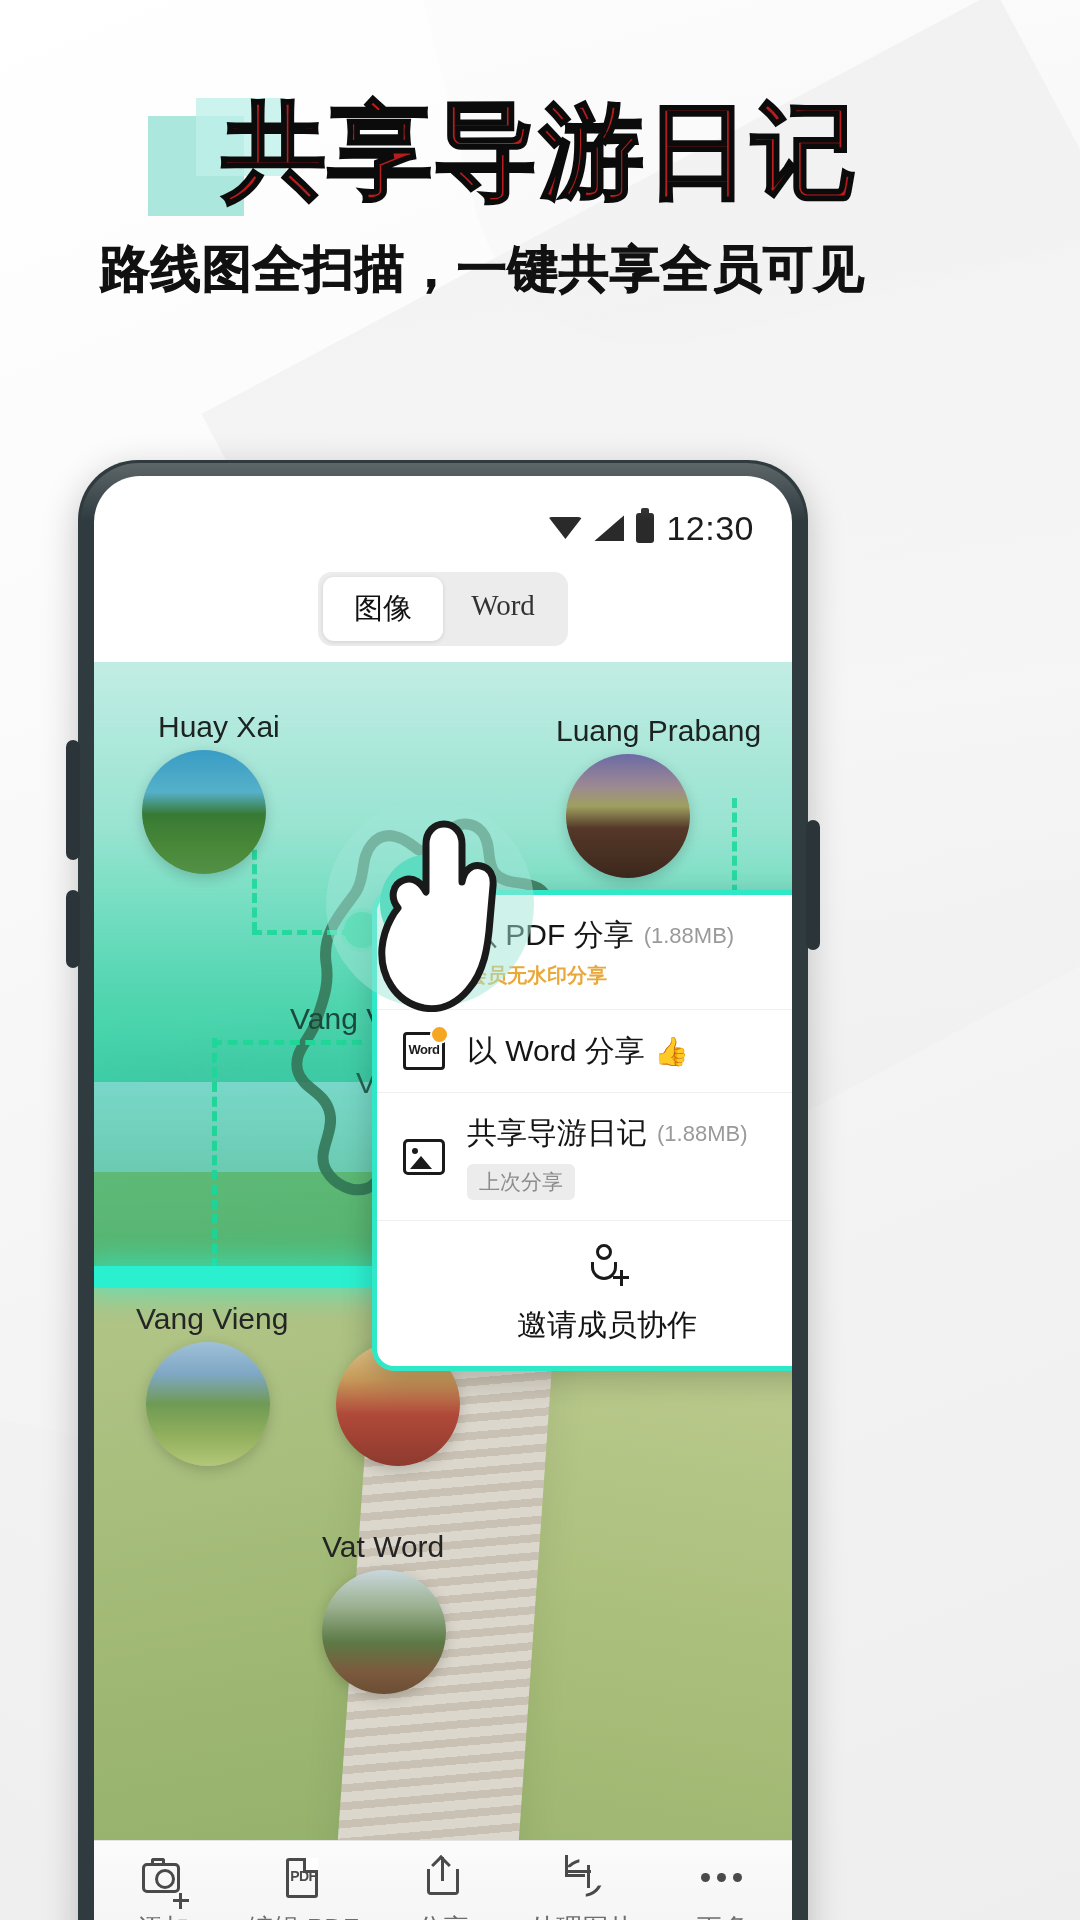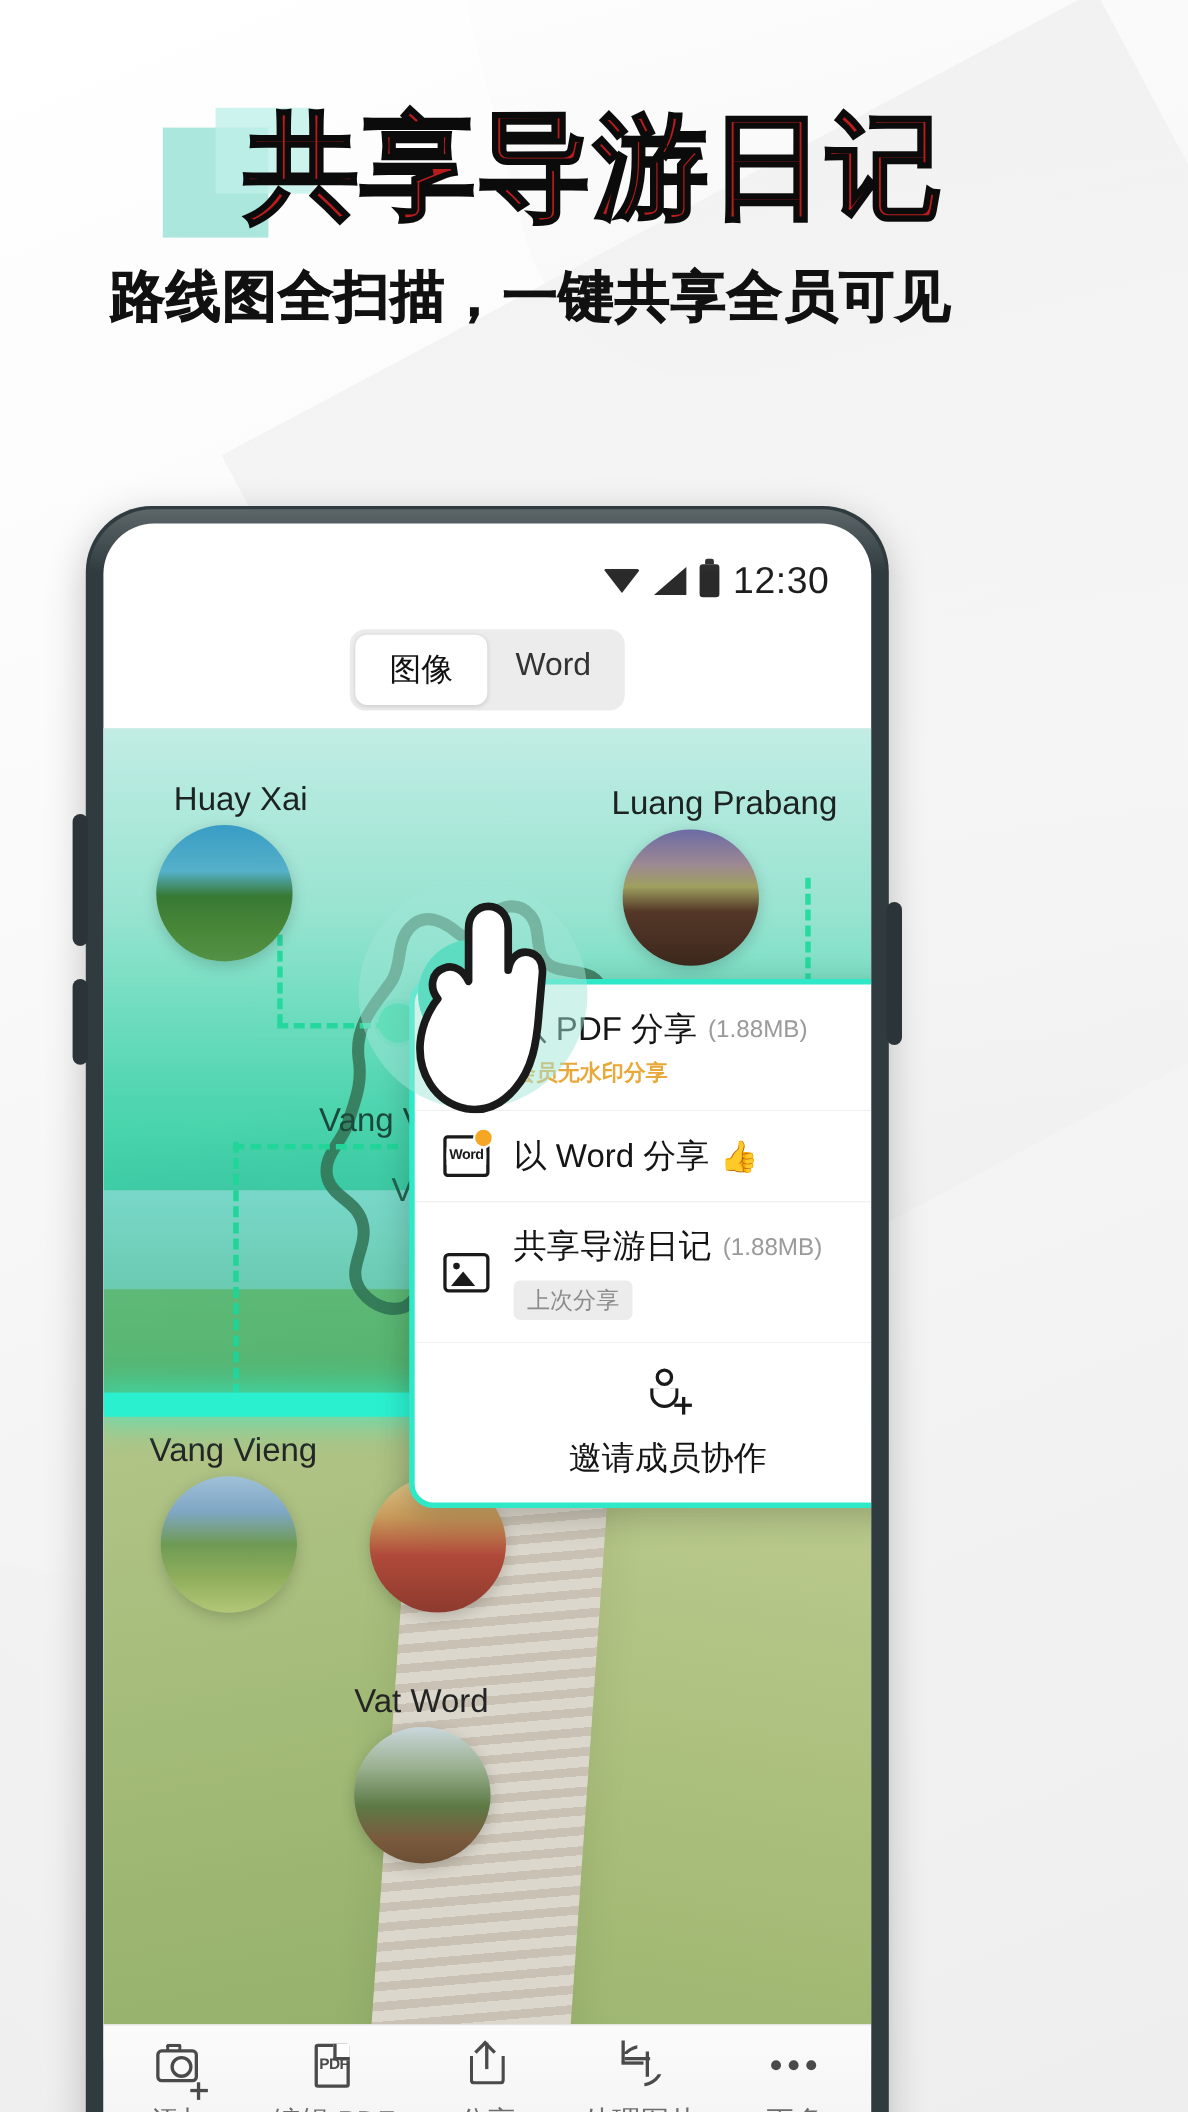--- a/index.html
+++ b/index.html
@@ -147,21 +147,21 @@
     position:absolute; left:4px; top:5px; width:34px; height:34px;
     border:3px solid #1a1a1a; border-radius:7px;
   }
   .ic-check::after{
     content:""; position:absolute; left:8px; top:6px; width:10px; height:17px;
     border-right:3px solid #1a1a1a; border-bottom:3px solid #1a1a1a;
     transform:rotate(42deg);
   }
 
   
-  .tabs-row{ display:flex; justify-content:center; padding:10px 0 16px; }
+  .tabs-row{ display:flex; justify-content:center; padding:10px 0 16px;font-family:Liberation Serif, serif; }
   .seg{
     display:flex; background:#ececec; border-radius:14px; padding:5px; width:250px;
   }
   .seg-item{
     flex:1; text-align:center; font-size:29px; color:#333; padding:12px 0;
     border-radius:11px;
   }
   .seg-item.active{ background:#fff; color:#111; box-shadow:0 1px 4px rgba(0,0,0,.12); }
 
   

